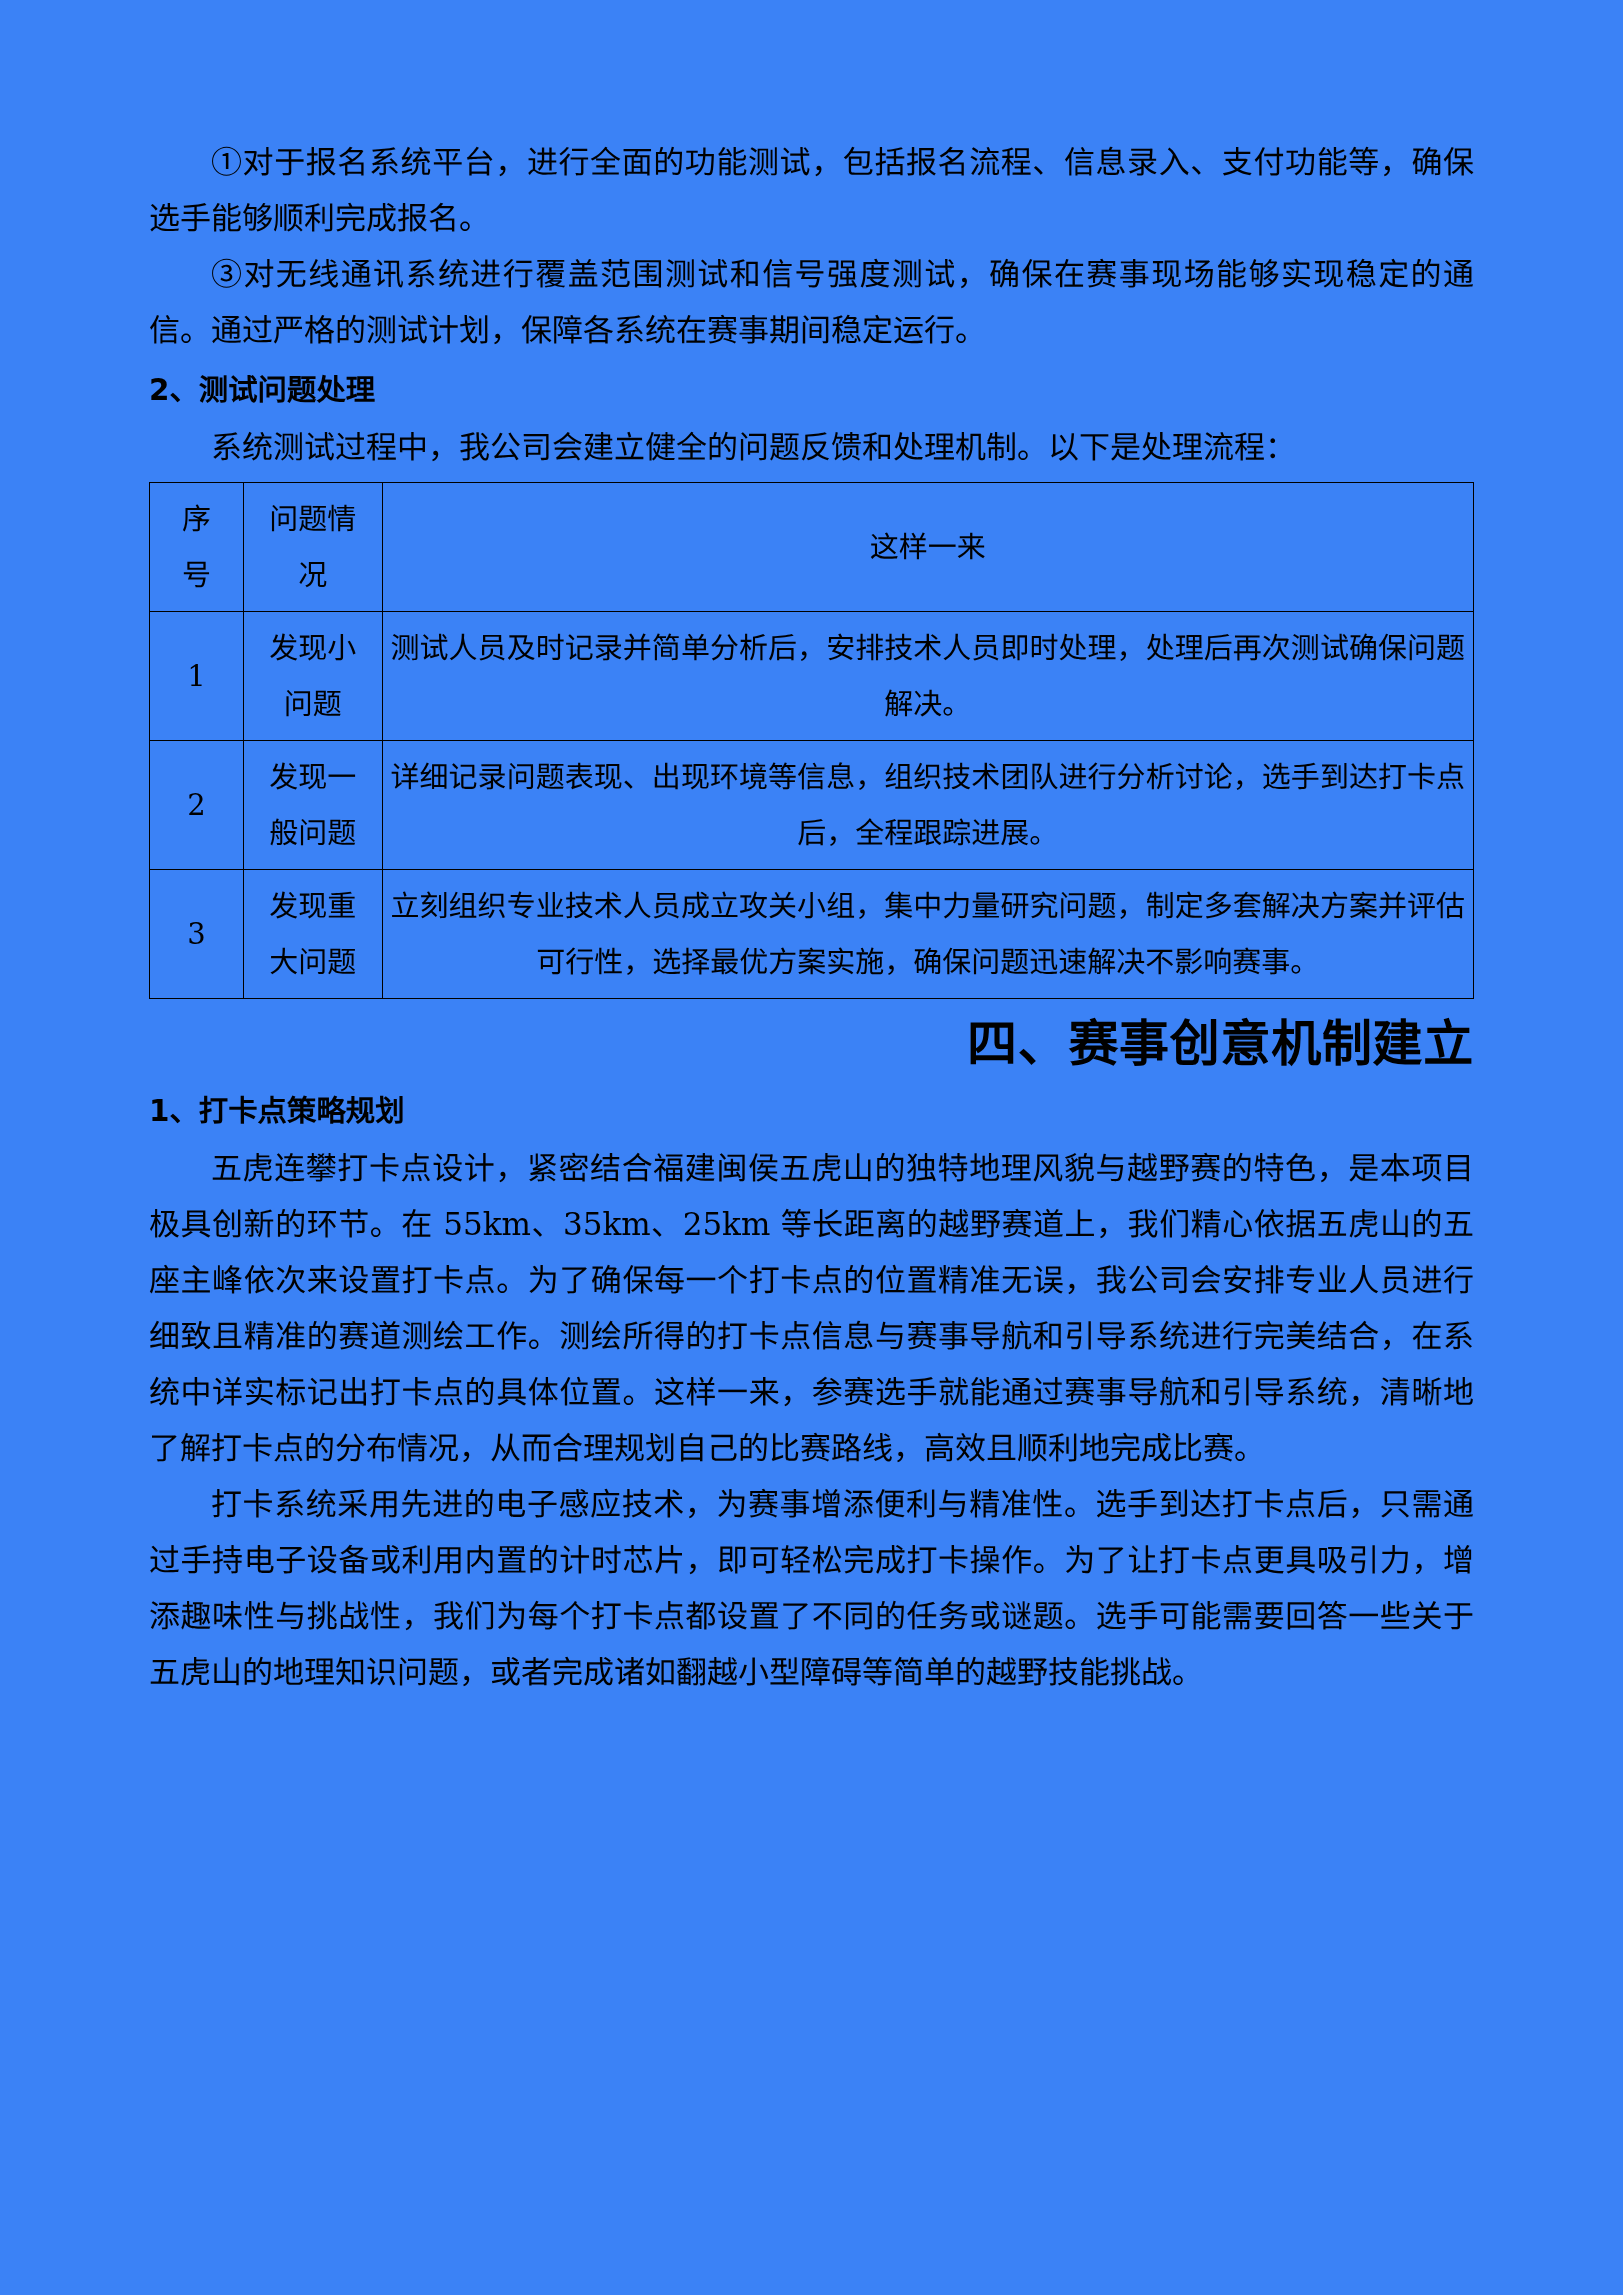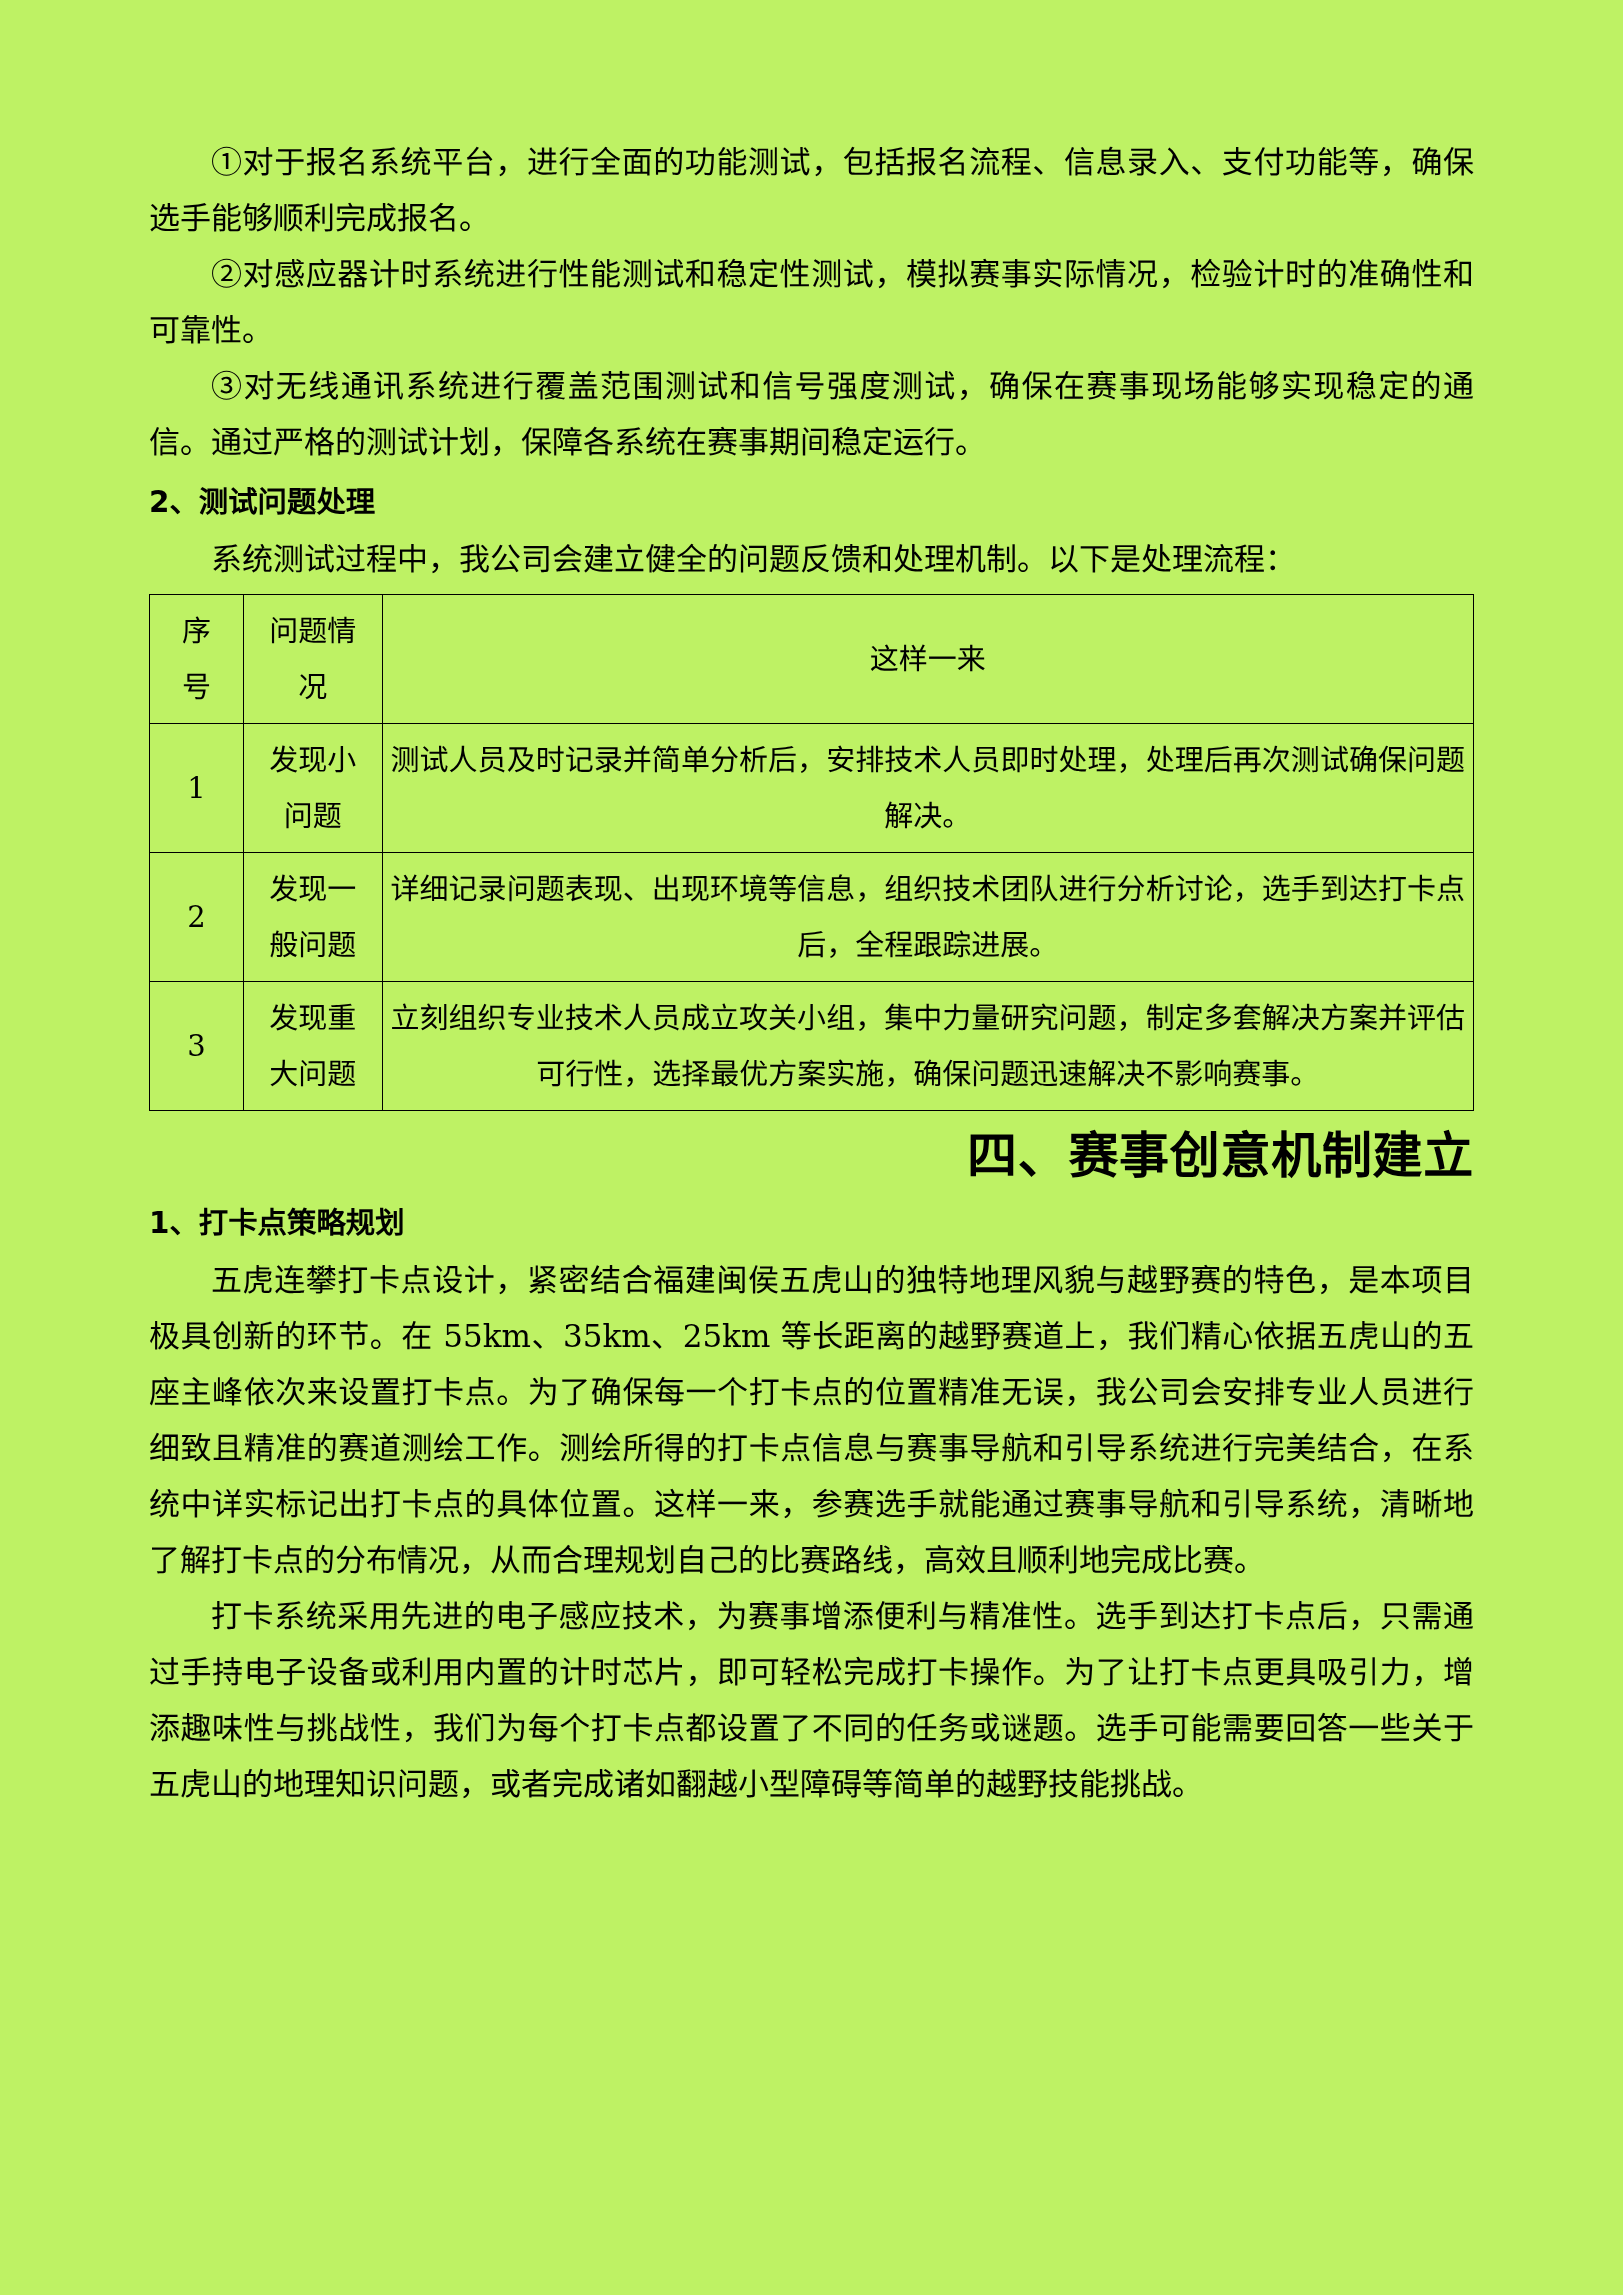--- a/index.html
+++ b/index.html
@@ -9,21 +9,21 @@
     background: #ffffff;
   }
   body {
     font-family: "DejaVu Serif", "Liberation Serif", serif;
     color: #000000;
   }
   #page {
     position: relative;
     width: 1623px;
     height: 2295px;
-    background: #bef264;
+    background: #3b82f6;
     box-sizing: border-box;
     padding: 134px 149px 0 149px;
     overflow: hidden;
   }
   .doc-body {
     position: relative;
     width: 1325px;
   }
 
   
@@ -96,21 +96,20 @@
     text-align-last: center;
   }
 </style>
 </head>
 <body>
 
 <div id="page">
   <div class="doc-body">
 
     <p class="para">①对于报名系统平台，进行全面的功能测试，包括报名流程、信息录入、支付功能等，确保选手能够顺利完成报名。</p>
-    <p class="para">②对感应器计时系统进行性能测试和稳定性测试，模拟赛事实际情况，检验计时的准确性和可靠性。</p>
     <p class="para">③对无线通讯系统进行覆盖范围测试和信号强度测试，确保在赛事现场能够实现稳定的通信。通过严格的测试计划，保障各系统在赛事期间稳定运行。</p>
 
     <h3 class="h-level3">2、测试问题处理</h3>
 
     <p class="para">系统测试过程中，我公司会建立健全的问题反馈和处理机制。以下是处理流程：</p>
 
     <table class="flow-table">
       <tbody>
         <tr class="header-row">
           <td class="col-seq">

